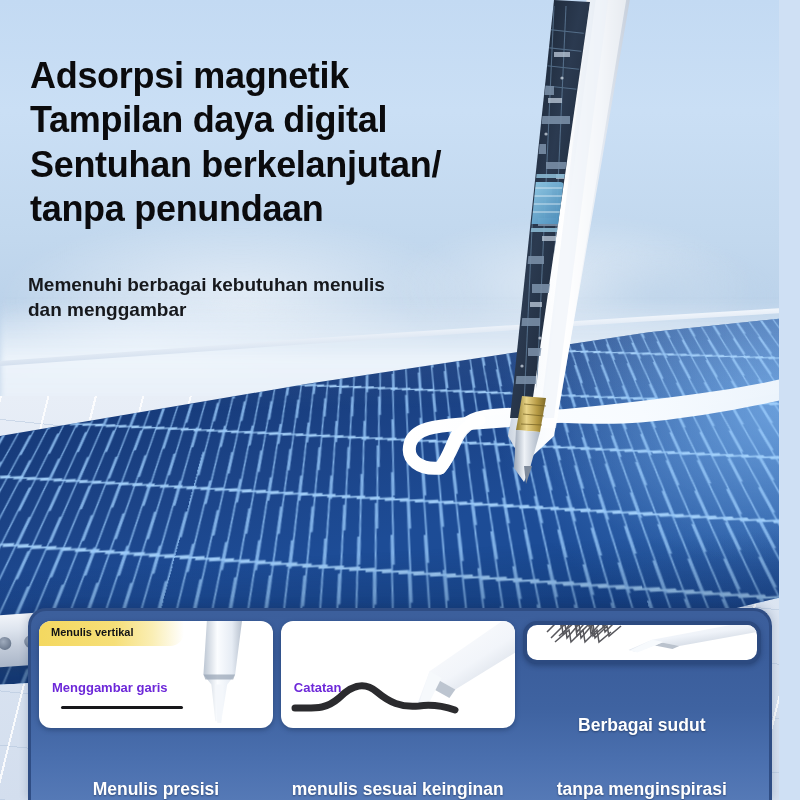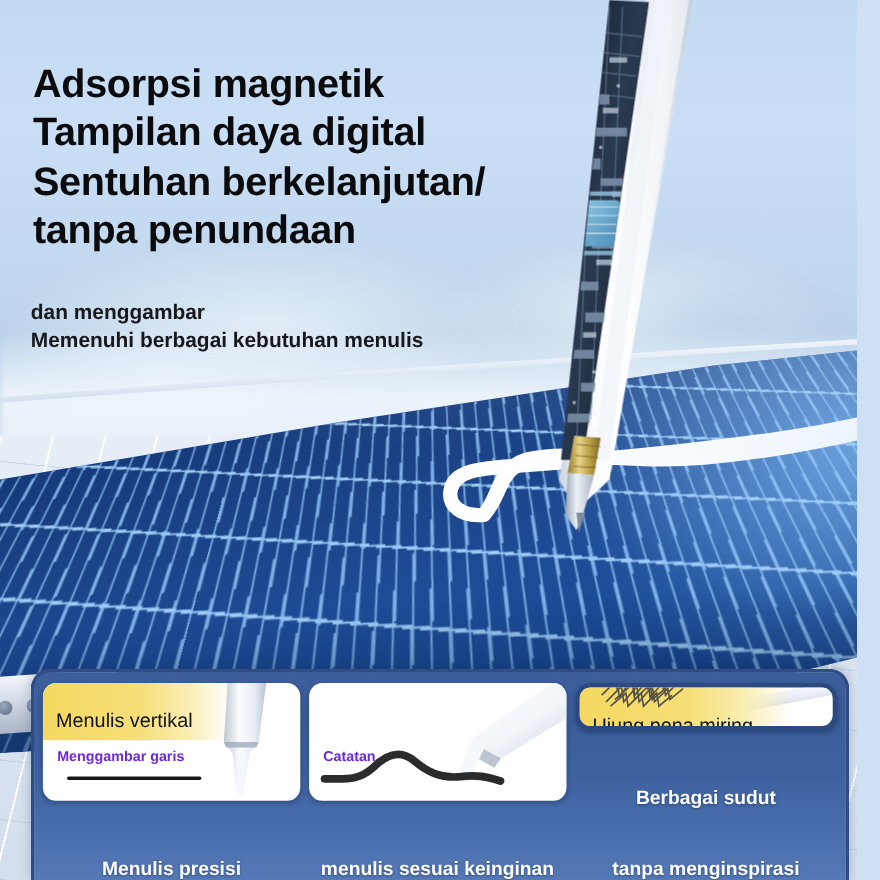--- a/index.html
+++ b/index.html
@@ -176,22 +176,22 @@
     background: #ffffff;
     border-radius: 12px;
     overflow: hidden;
     box-shadow: 0 2px 5px rgba(12,28,60,.35);
   }
   .card.framed { border: 4px solid #2c4a80; border-radius: 14px; }
 
   .badge {
     position: absolute; left: 0; top: 0;
     min-width: 62%;
-    padding: 24px 34px 7px 12px;
-    font-size: 18px; font-weight: normal; color: #111216;
+    padding: 5px 34px 7px 12px;
+    font-size: 11px; font-weight: bold; color: #111216;
     line-height: 1.16;
     background: linear-gradient(90deg, #f4d860 0%, #f6df78 52%, #faeeb4 78%, rgba(255,255,255,0) 100%);
     border-bottom-right-radius: 14px;
   }
   .badge.two-line { padding-bottom: 5px; min-width: 56%; }
   .card-label {
     position: absolute; left: 13px; top: 60px;
     font-size: 13px; font-weight: bold; color: #6d28d9;
     line-height: 1.12;
   }
@@ -369,22 +369,22 @@
   </div>
 
   <div class="headline">
     <span>Adsorpsi magnetik</span>
     <span>Tampilan daya digital</span>
     <span>Sentuhan berkelanjutan/</span>
     <span>tanpa penundaan</span>
   </div>
 
   <div class="subhead">
+    <span>Memenuhi berbagai kebutuhan menulis</span>
     <span>dan menggambar</span>
-    <span>Memenuhi berbagai kebutuhan menulis</span>
   </div>
 
   <div class="panel">
 
     <div class="col">
       <div class="card">
         <svg class="pen-art" viewBox="0 0 236 128" preserveAspectRatio="none">
           <defs>
             <linearGradient id="p1" x1="0" y1="0" x2="1" y2="0">
               <stop offset="0" stop-color="#bcc6d3"></stop>
@@ -437,21 +437,20 @@
             <linearGradient id="p3" x1="0.2" y1="0" x2="0.85" y2="1">
               <stop offset="0" stop-color="#ffffff"></stop>
               <stop offset="0.45" stop-color="#eff3f9"></stop>
               <stop offset="1" stop-color="#aeb9c8"></stop>
             </linearGradient>
           </defs>
           <path d="M 250 -26 L 268 4 L 156 72 L 138 60 L 112 92 L 104 85 L 128 50 Z" fill="url(#p3)"></path>
           <path d="M 138 60 L 156 72 L 149 82 L 131 70 Z" fill="#95a1b2" opacity="0.65"></path>
           <path d="M 128 50 L 140 58 L 113 94 L 105 87 Z" fill="#f7fafd"></path>
         </svg>
-        <div class="badge two-line">Ujung pena miring</div>
         <div class="card-label">Menggambar</div>
         <svg class="scribble" width="130" height="44" viewBox="0 0 130 44">
           <g stroke="#3a3a40" stroke-width="1.5" opacity="0.85" fill="none">
             <path d="M 6 30 L 20 16 L 22 32 L 34 14 L 36 30 L 48 16 L 50 32 L 62 18 L 64 30 L 76 18"></path>
             <path d="M 10 36 L 24 22 L 26 36 L 38 22 L 40 36 L 52 22 L 54 36 L 66 24 L 68 34 L 80 24"></path>
             <path d="M 4 22 L 18 10 L 20 24 L 32 10 L 34 22 L 46 10 L 48 24 L 60 12 L 62 24 L 72 14"></path>
             <path d="M 14 40 L 28 28 L 30 40 L 42 28 L 44 40 L 56 28 L 58 40 L 70 30"></path>
             <path d="M 8 14 L 22 4 L 24 16 L 36 4 L 38 16 L 50 6 L 52 18 L 64 8"></path>
             <path d="M 18 34 L 34 20 L 36 34 L 50 20 L 52 34 L 66 22"></path>
           </g>

